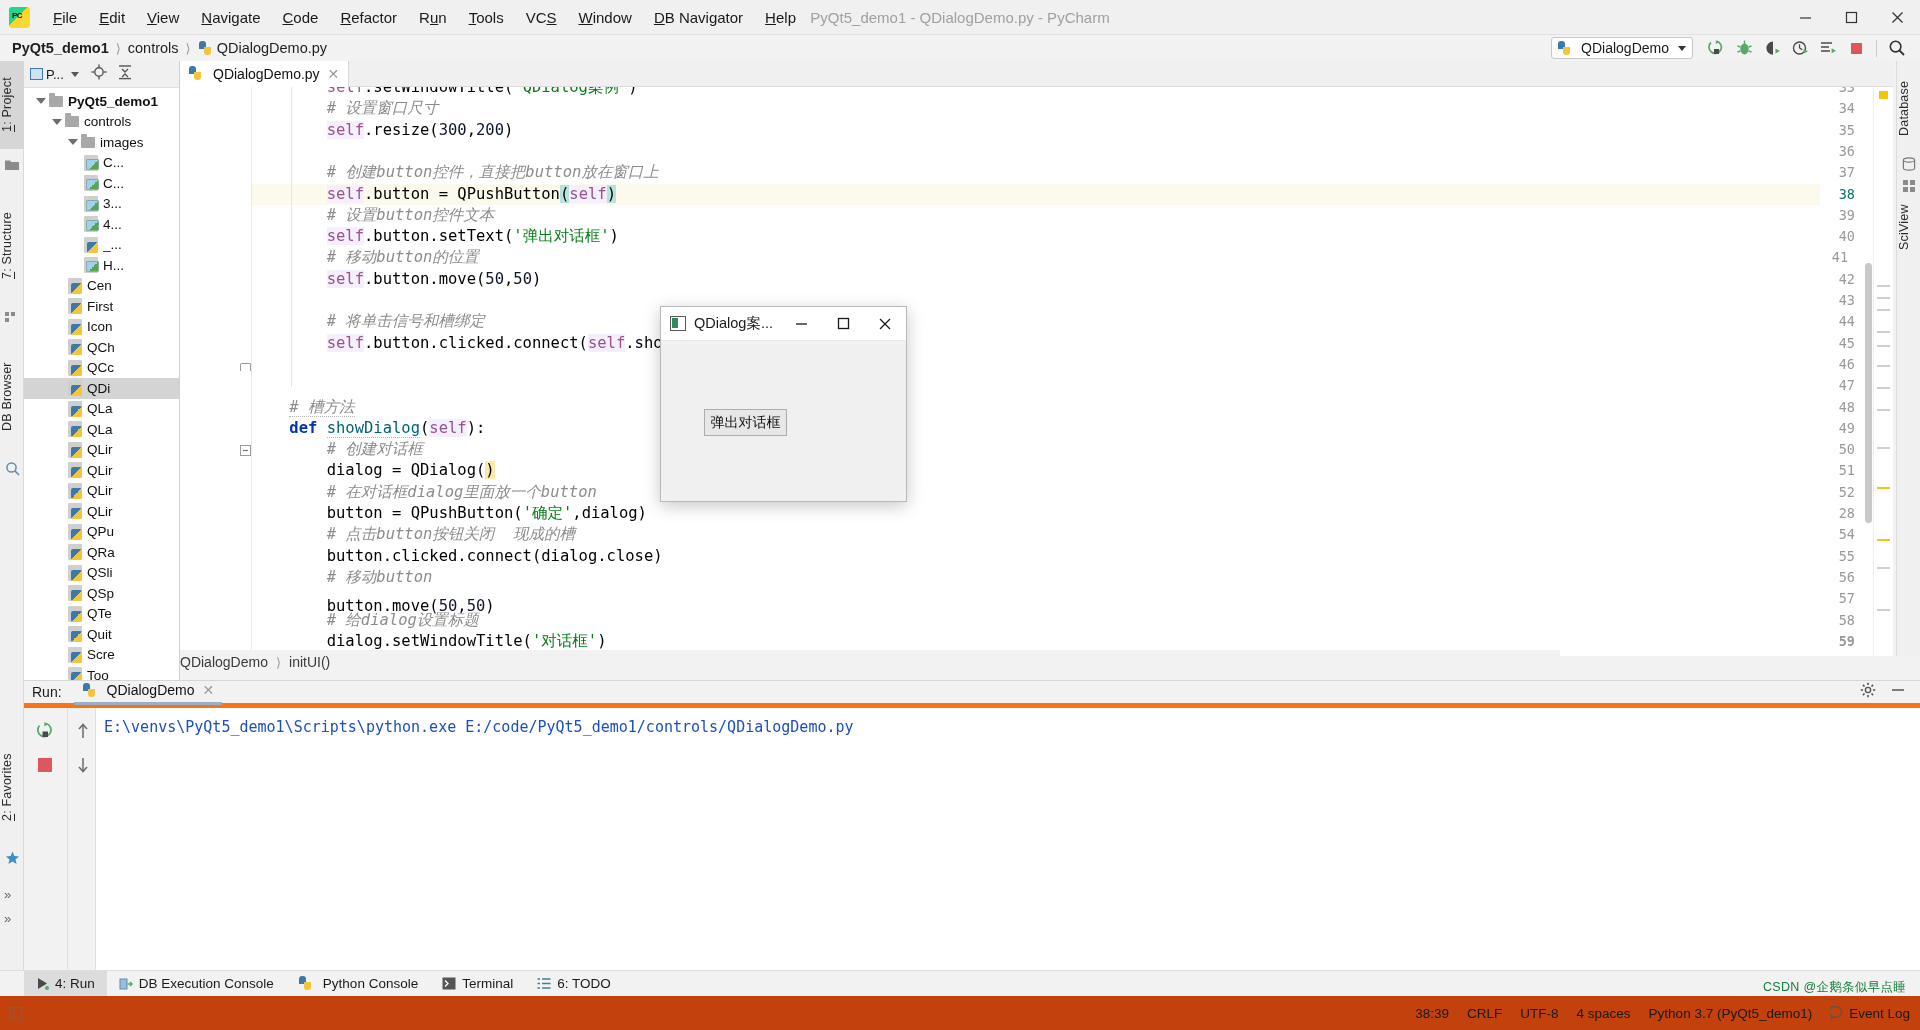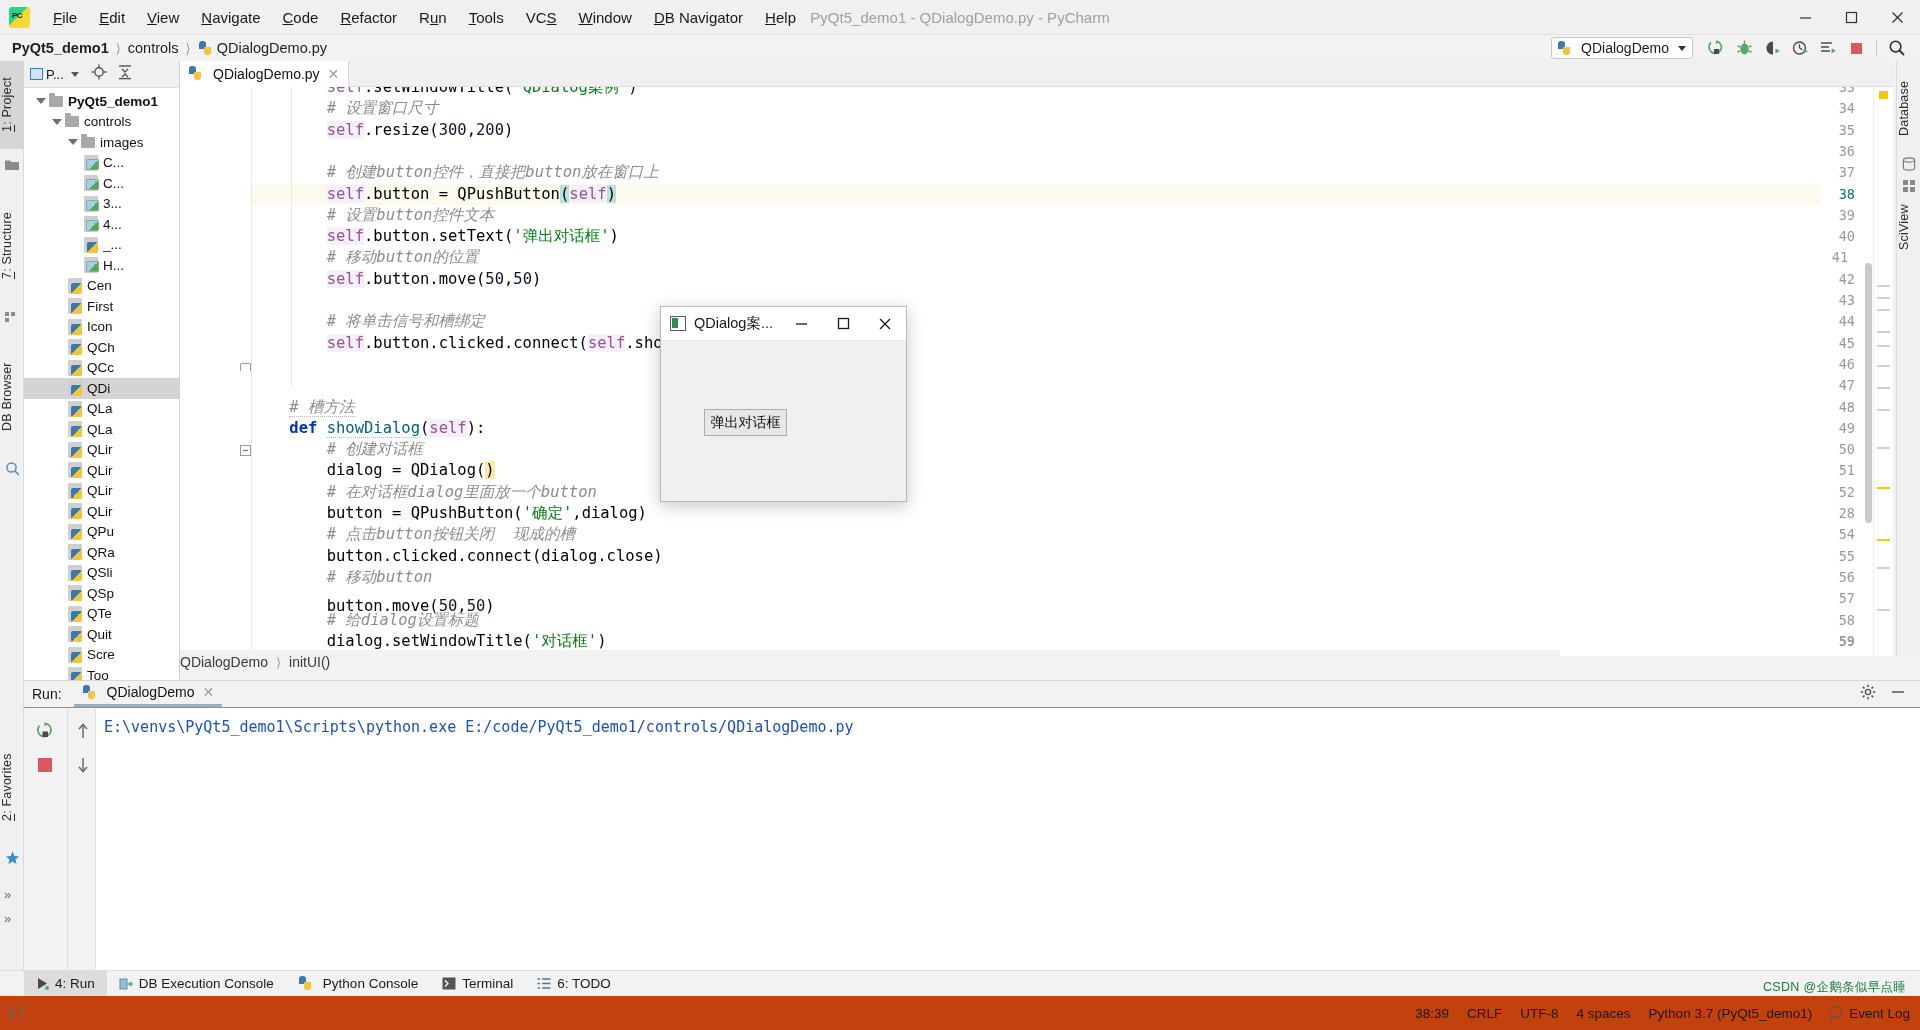--- a/index.html
+++ b/index.html
@@ -217,21 +217,21 @@
   }
   .bcbar .crumb-sep { margin: 0 8px; }
 
   
   .runpanel {
     position: absolute; left: 24px; top: 680px; width: 1896px; height: 320px;
     background: #f2f2f2; border-top: 1px solid #d6d6d6;
   }
   .run-head {
     height: 27px; display: flex; align-items: center; gap: 0px; padding-left: 8px;
-    border-bottom: 1px solid #f97316; background: #f2f2f2;
+    border-bottom: 5px solid #f97316; background: #f2f2f2;
   }
   .run-label { font-size: 14px; color: #1a1a1a; margin-right: 12px; }
   .run-tab {
     display: flex; align-items: center; gap: 6px; padding: 3px 8px 4px 8px;
     font-size: 14px; color: #111; border-bottom: 3px solid #9aaec6;
   }
   .run-body { position: relative; height: 290px; background: #fff; }
   .run-sidebtns {
     position: absolute; left: 0; top: 0; width: 44px; height: 290px; background: #f2f2f2;
     border-right: 1px solid #e0e0e0;

